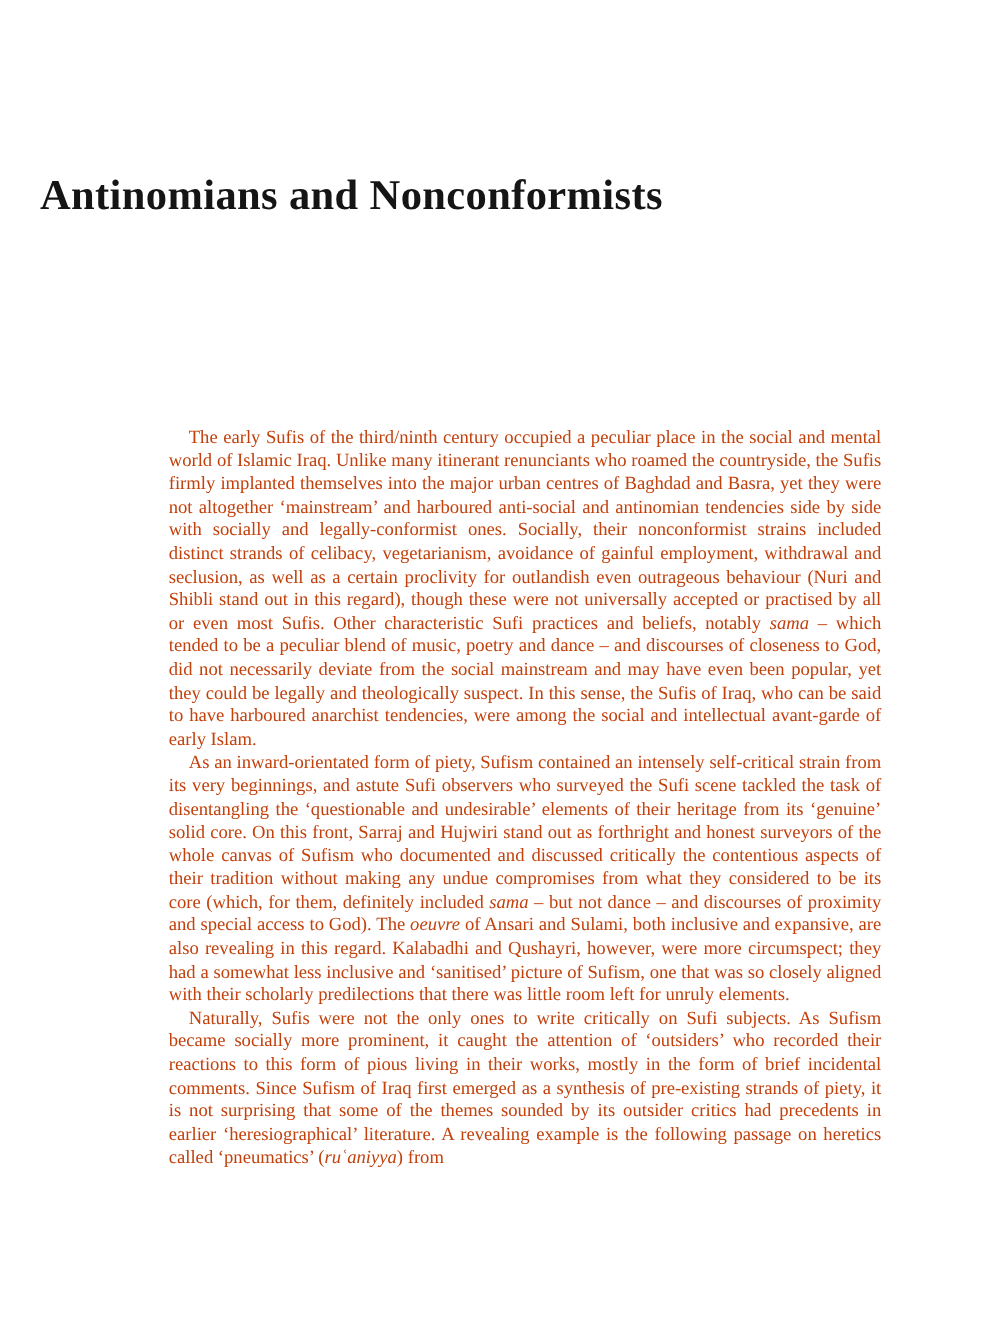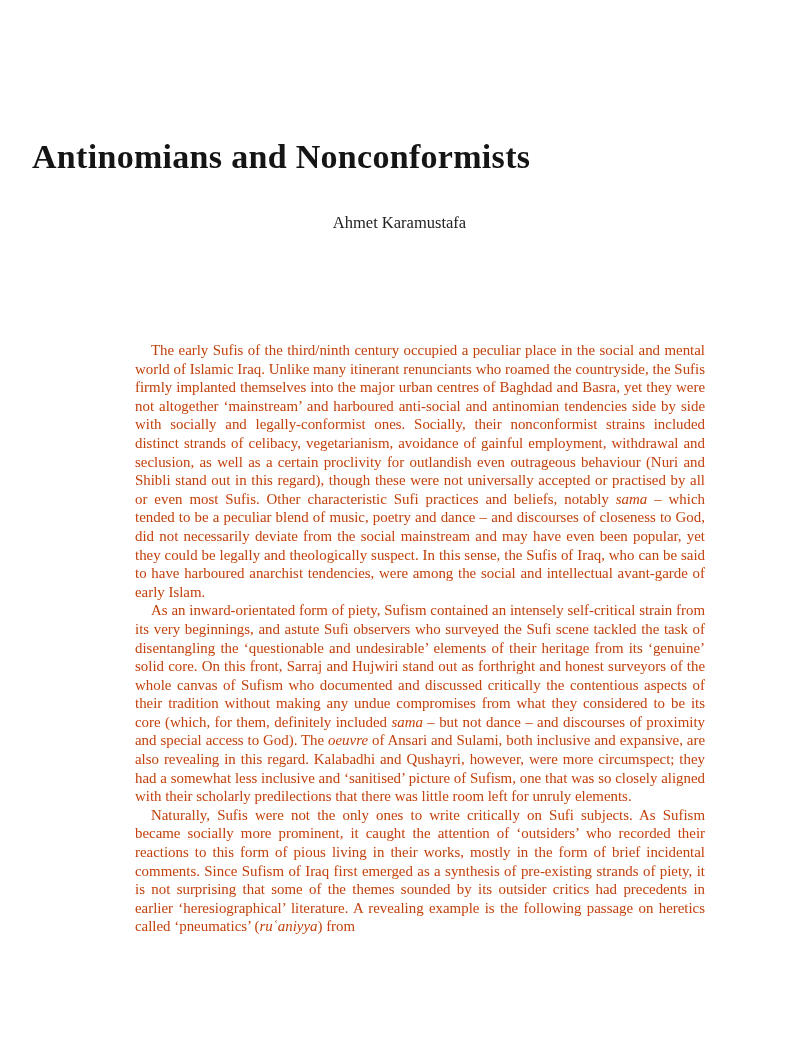--- a/index.html
+++ b/index.html
@@ -66,21 +66,20 @@
     font-style: italic;
   }
 </style>
 </head>
 <body>
 
 <div class="page">
 
   <div class="doc-title">Antinomians and Nonconformists</div>
 
-  <div class="doc-author">Ahmet Karamustafa</div>
 
   <div class="doc-year">2007</div>
 
   <div class="doc-body">
     <p>The early Sufis of the third/ninth century occupied a peculiar place in the social and mental world of Islamic Iraq. Unlike many itinerant renunciants who roamed the countryside, the Sufis firmly implanted themselves into the major urban centres of Baghdad and Basra, yet they were not altogether ‘mainstream’ and harboured anti-social and antinomian tendencies side by side with socially and legally-conformist ones. Socially, their nonconformist strains included distinct strands of celibacy, vegetarianism, avoidance of gainful employment, withdrawal and seclusion, as well as a certain proclivity for outlandish even outrageous behaviour (Nuri and Shibli stand out in this regard), though these were not universally accepted or practised by all or even most Sufis. Other characteristic Sufi practices and beliefs, notably <i>sama</i> – which tended to be a peculiar blend of music, poetry and dance – and discourses of closeness to God, did not necessarily deviate from the social mainstream and may have even been popular, yet they could be legally and theologically suspect. In this sense, the Sufis of Iraq, who can be said to have harboured anarchist tendencies, were among the social and intellectual avant-garde of early Islam.</p>
     <p>As an inward-orientated form of piety, Sufism contained an intensely self-critical strain from its very beginnings, and astute Sufi observers who surveyed the Sufi scene tackled the task of disentangling the ‘questionable and undesirable’ elements of their heritage from its ‘genuine’ solid core. On this front, Sarraj and Hujwiri stand out as forthright and honest surveyors of the whole canvas of Sufism who documented and discussed critically the contentious aspects of their tradition without making any undue compromises from what they considered to be its core (which, for them, definitely included <i>sama</i> – but not dance – and discourses of proximity and special access to God). The <i>oeuvre</i> of Ansari and Sulami, both inclusive and expansive, are also revealing in this regard. Kalabadhi and Qushayri, however, were more circumspect; they had a somewhat less inclusive and ‘sanitised’ picture of Sufism, one that was so closely aligned with their scholarly predilections that there was little room left for unruly elements.</p>
     <p>Naturally, Sufis were not the only ones to write critically on Sufi subjects. As Sufism became socially more prominent, it caught the attention of ‘outsiders’ who recorded their reactions to this form of pious living in their works, mostly in the form of brief incidental comments. Since Sufism of Iraq first emerged as a synthesis of pre-existing strands of piety, it is not surprising that some of the themes sounded by its outsider critics had precedents in earlier ‘heresiographical’ literature. A revealing example is the following passage on heretics called ‘pneumatics’ (<i>ruʿaniyya</i>) from</p>
   </div>
 
 </div>

